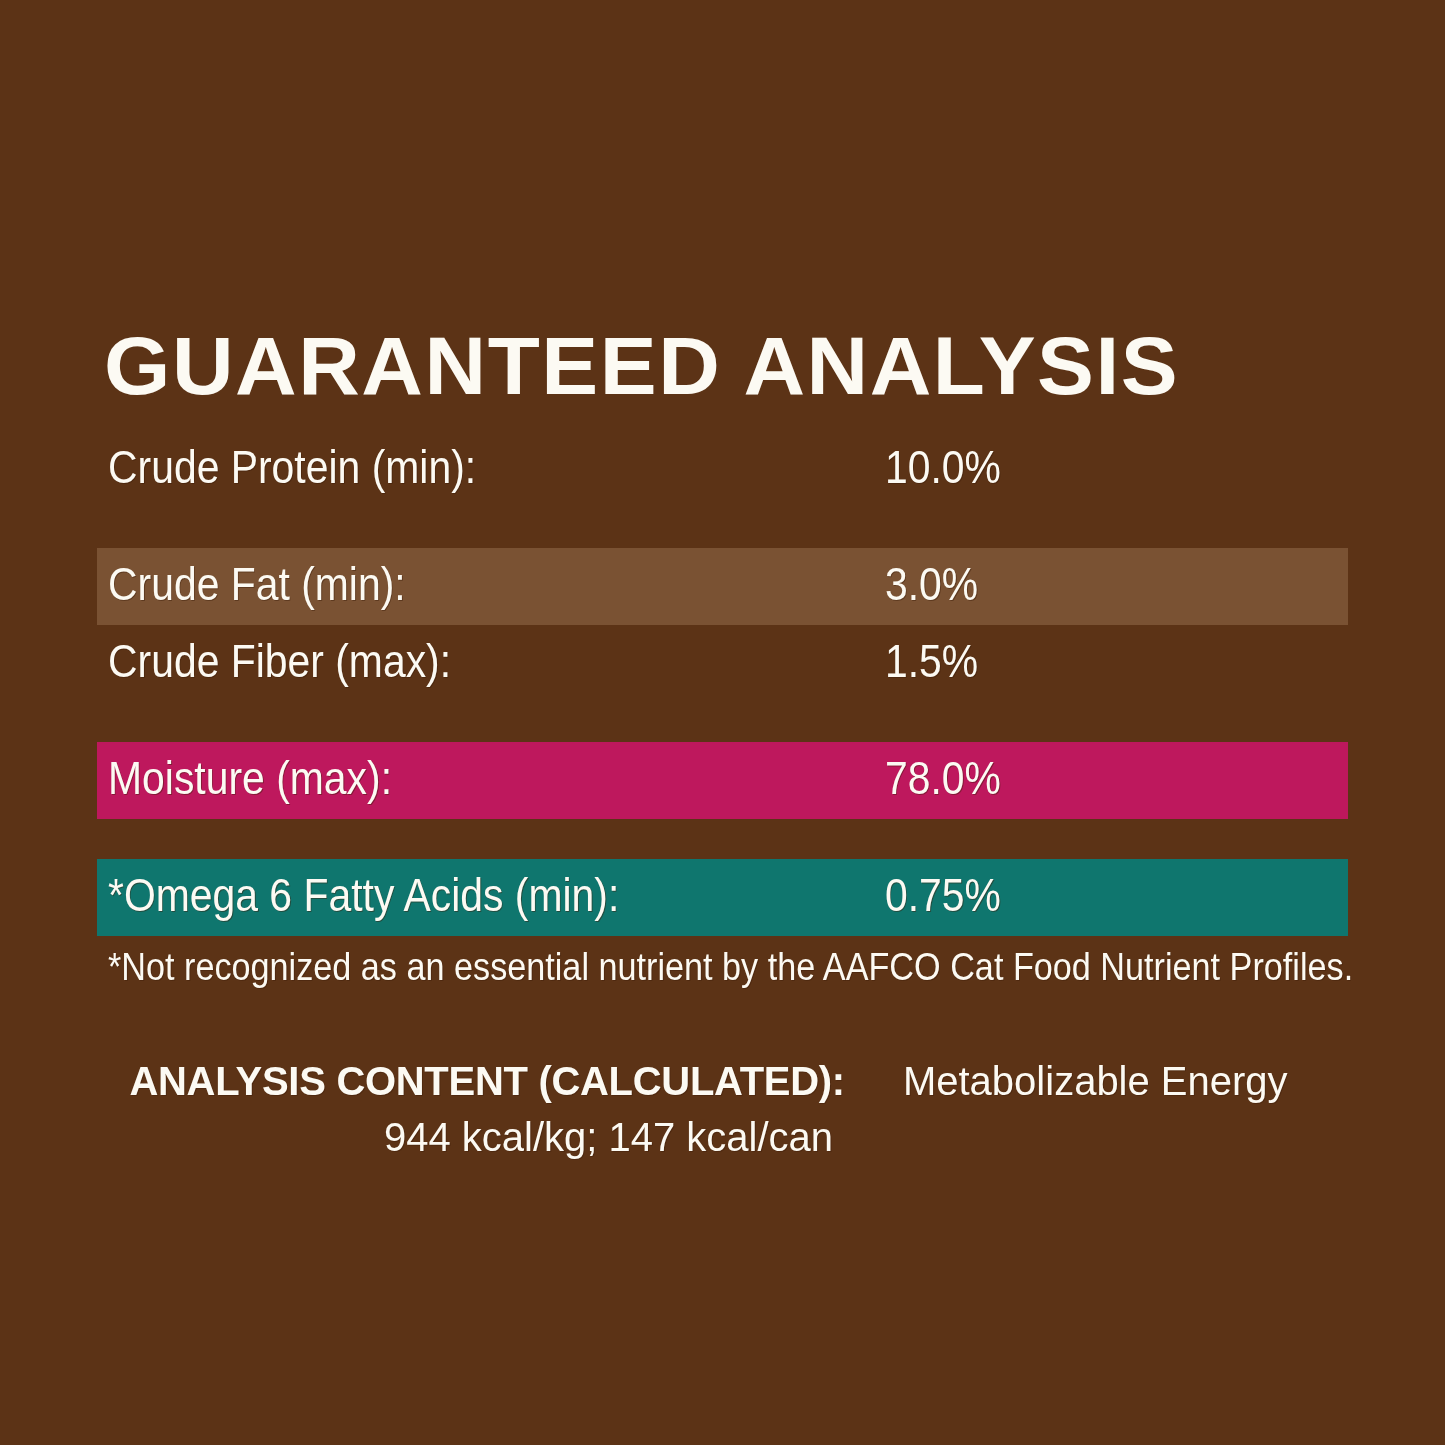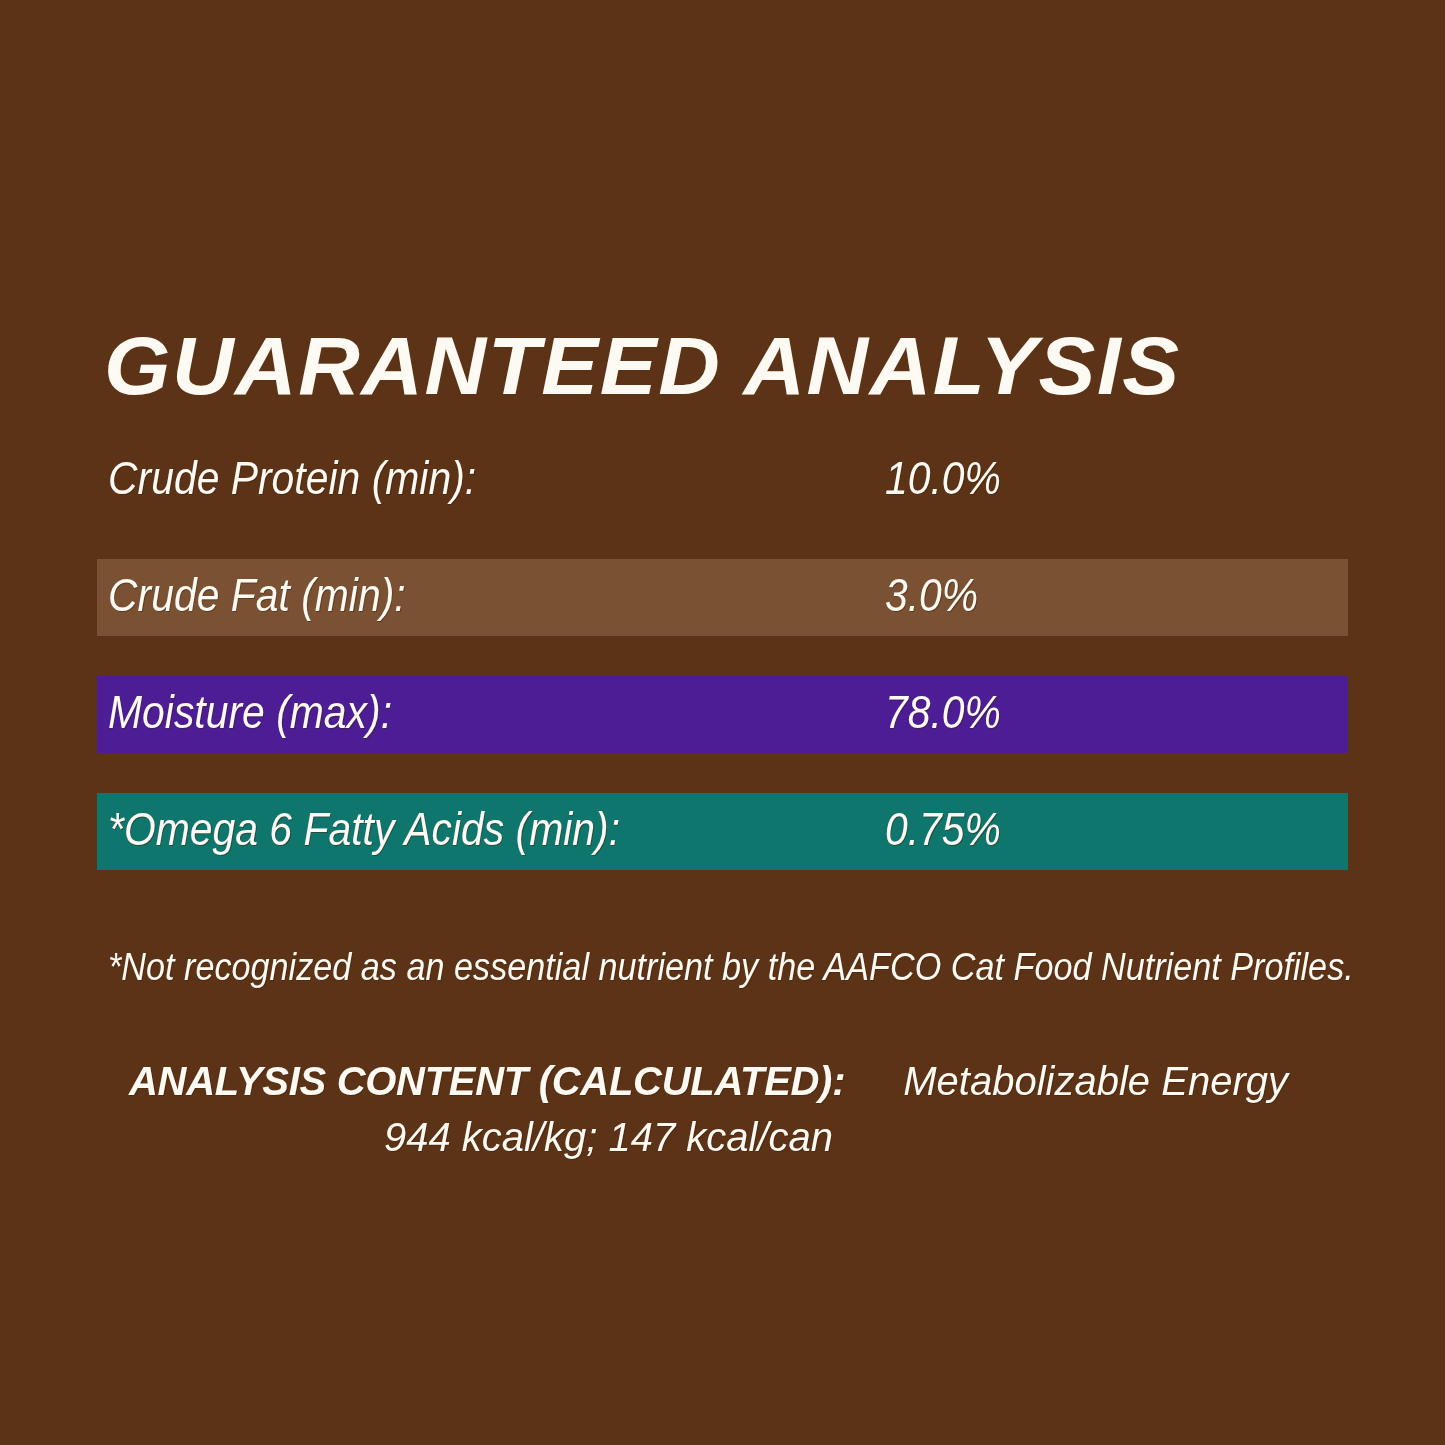--- a/index.html
+++ b/index.html
@@ -13,21 +13,20 @@
     font-family: "Liberation Sans", sans-serif;
     overflow: hidden;
   }
 
   #panel {
     position: relative;
     width: 1178px;
     height: 1445px;
     background: #5C3316;
     box-sizing: border-box;
-    font-style: italic;
   }
 
   
   #title {
     position: absolute;
     left: 104px;
     top: 324px;
     width: 1260px;
     height: 84px;
     color: #FFFFFF;
@@ -38,21 +37,21 @@
     letter-spacing: 1.5px;
     white-space: nowrap;
     transform: scaleX(1.04);
     transform-origin: left center;
   }
 
   
   #analysis-table {
     position: absolute;
     left: 97px;
-    top: 442px;
+    top: 431px;
     width: 1251px;
   }
   .analysis-row {
     position: relative;
     height: 77px;
     box-sizing: border-box;
     display: flex;
     align-items: center;
   }
   .analysis-row.striped {
@@ -138,22 +137,26 @@
     <div class="analysis-row" style="background: transparent;">
       <span class="row-label" style="color: rgb(252, 250, 243);">Crude Protein (min):</span>
       <span class="row-value" style="color: rgb(252, 250, 243);">10.0%</span>
     </div>
 
     <div class="analysis-row striped" style="background: rgb(122, 82, 51);">
       <span class="row-label" style="color: rgb(252, 250, 243);">Crude Fat (min):</span>
       <span class="row-value" style="color: rgb(252, 250, 243);">3.0%</span>
     </div>
 
+    <div class="analysis-row" style="background: transparent;">
+      <span class="row-label" style="color: rgb(252, 250, 243);">Crude Fiber (max):</span>
+      <span class="row-value" style="color: rgb(252, 250, 243);">1.5%</span>
+    </div>
 
-    <div class="analysis-row striped" style="background: #4c1d95;">
+    <div class="analysis-row striped" style="background: #be185d;">
       <span class="row-label" style="color: rgb(252, 250, 243);">Moisture (max):</span>
       <span class="row-value" style="color: rgb(252, 250, 243);">78.0%</span>
     </div>
 
 
     <div class="analysis-row striped" style="background: #0f766e;">
       <span class="row-label" style="color: rgb(252, 250, 243);">*Omega 6 Fatty Acids (min):</span>
       <span class="row-value" style="color: rgb(252, 250, 243);">0.75%</span>
     </div>
 

